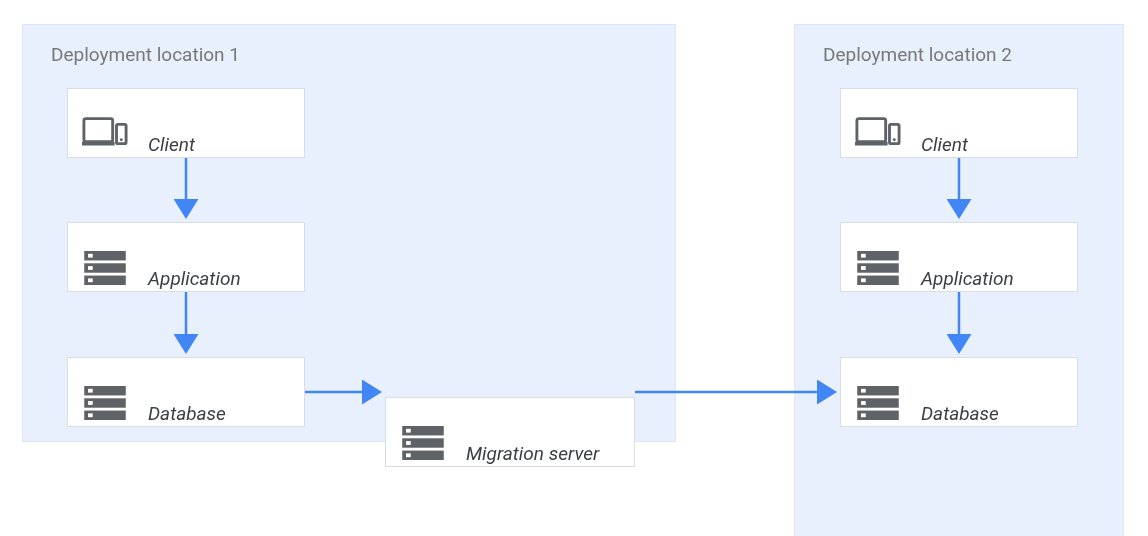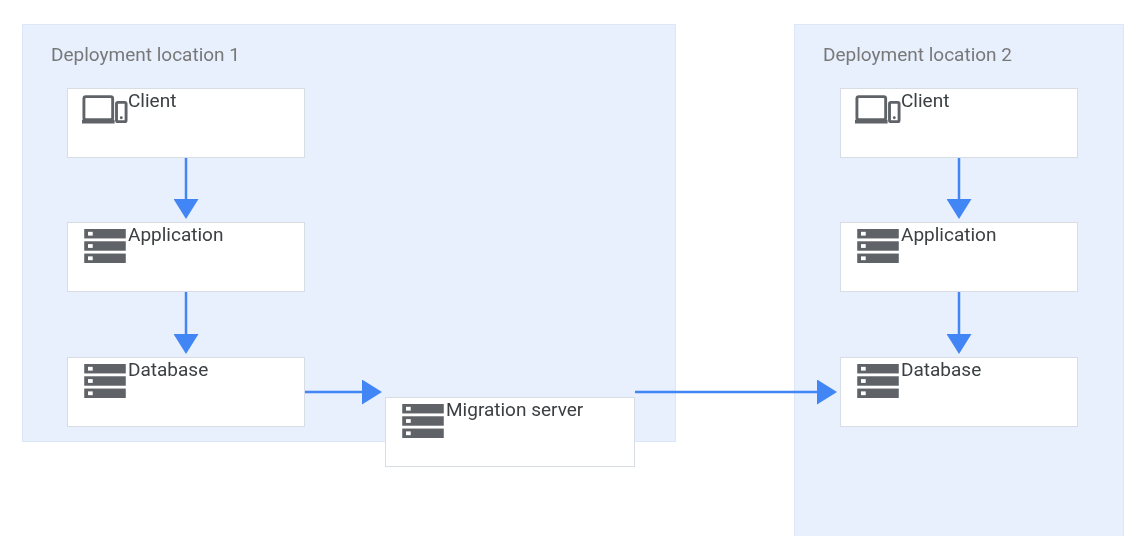--- a/index.html
+++ b/index.html
@@ -21,23 +21,24 @@
       left: 28px;
       color: #787878;
       font-size: 19px;
       font-weight: 400;
     }
     .node {
       position: absolute;
       background: #fff;
       border: 1px solid #d7dde3;
       display: flex;
-      align-items: flex-start;
+      align-items: flex-end;
       padding: 0 14px;
-      gap: 0;
+      gap: 20px;
+      font-style: italic;
     }
     .node-label {
       color: #3c4043;
       font-size: 19px;
       font-weight: 400;
       line-height: 1.25;
     }
     .icon {
       flex: 0 0 auto;
       width: 46px;

